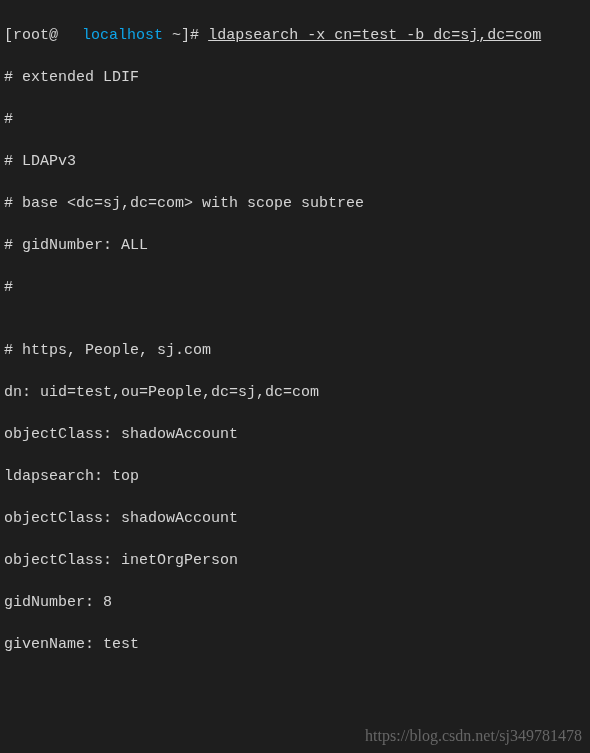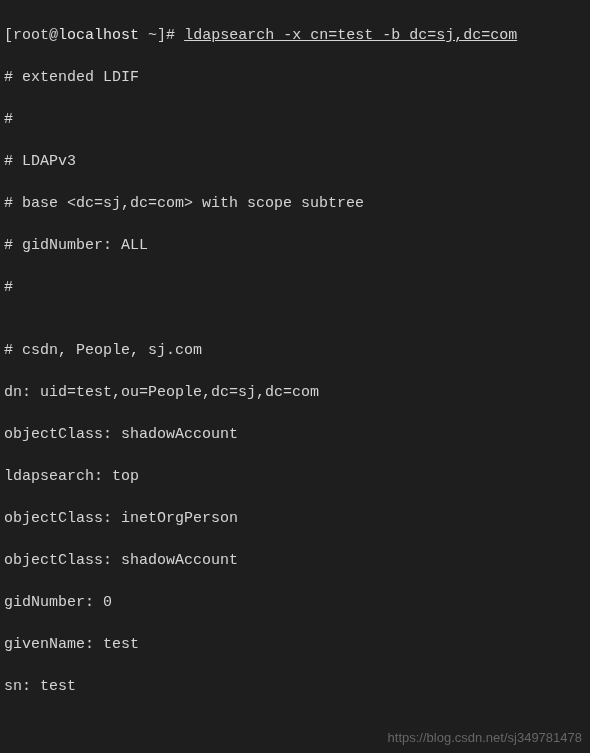--- a/index.html
+++ b/index.html
@@ -25,65 +25,65 @@
     .prompt-bracket {
       color: #d4d4d4;
     }
     .user {
       color: #d4d4d4;
     }
     .at {
       color: #d4d4d4;
     }
     .host {
-      color: #e5e5e5;
+      color: #0ea5e9;
+      margin-left: 24px;
     }
     .path {
       color: #d4d4d4;
     }
     .hash {
       color: #d4d4d4;
     }
     .command {
       color: #d4d4d4;
       text-decoration: underline;
     }
     .watermark {
       position: absolute;
       bottom: 6px;
       right: 8px;
       color: #666666;
-      font-size: 13px;
-      font-family: Liberation Sans, sans-serif;
+      font-size: 16px;
+      font-family: Liberation Serif, serif;
     }
     .line {
       display: block;
     }
   </style>
 </head>
 <body>
 
 <div class="terminal">
 <span class="line"><span class="prompt-bracket">[</span><span class="user">root</span><span class="at">@</span><span class="host">localhost</span><span class="path"> ~</span><span class="prompt-bracket">]</span><span class="hash">#</span> <span class="command">ldapsearch -x cn=test -b dc=sj,dc=com</span></span>
 <span class="line"># extended LDIF</span>
 <span class="line">#</span>
 <span class="line"># LDAPv3</span>
 <span class="line"># base &lt;dc=sj,dc=com&gt; with scope subtree</span>
 <span class="line"># gidNumber: ALL</span>
 <span class="line">#</span>
 <span class="line"></span>
-<span class="line"># csdn, People, sj.com</span>
+<span class="line"># https, People, sj.com</span>
 <span class="line">dn: uid=test,ou=People,dc=sj,dc=com</span>
 <span class="line">objectClass: shadowAccount</span>
 <span class="line">ldapsearch: top</span>
+<span class="line">objectClass: shadowAccount</span>
 <span class="line">objectClass: inetOrgPerson</span>
-<span class="line">objectClass: shadowAccount</span>
-<span class="line">gidNumber: 0</span>
+<span class="line">gidNumber: 8</span>
 <span class="line">givenName: test</span>
-<span class="line">sn: test</span>
 
 
 
 
 
 
 
 
 
 

